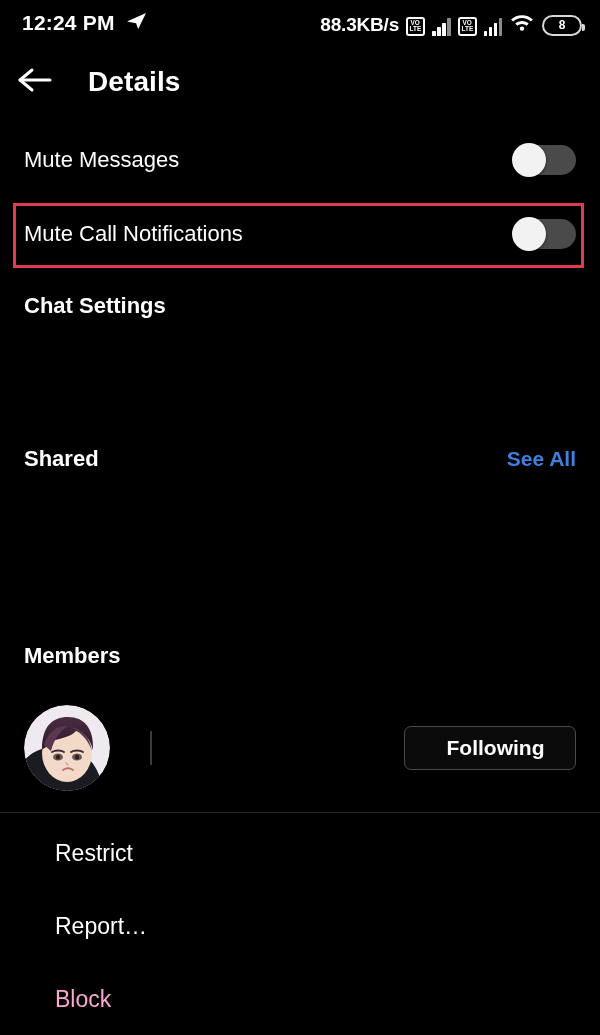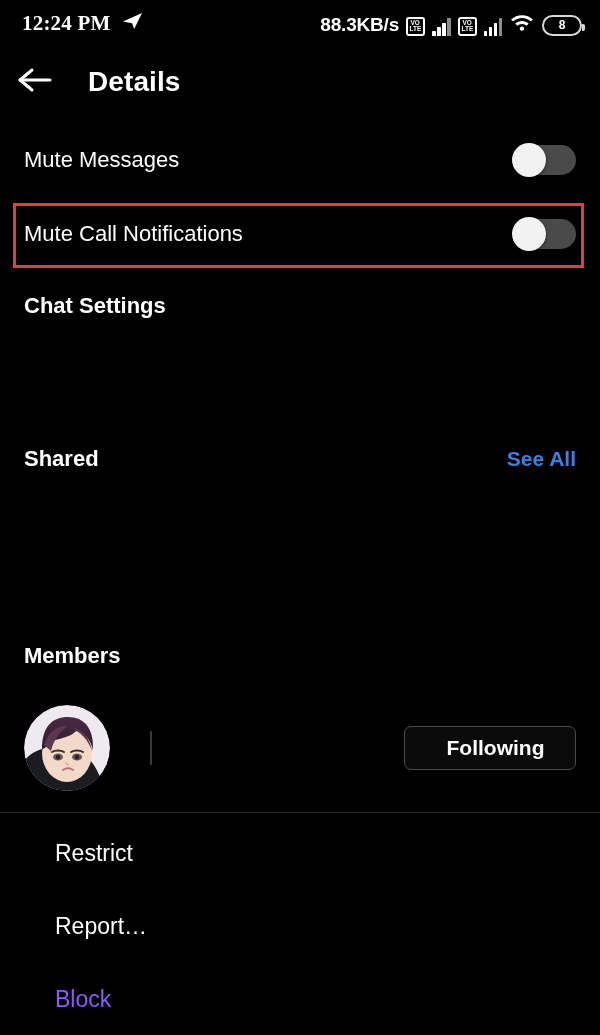--- a/index.html
+++ b/index.html
@@ -20,21 +20,20 @@
   .statusbar {
     position: absolute; top: 0; left: 0;
     width: 600px; height: 46px;
     display: flex; align-items: center;
     padding: 0 18px 0 22px;
   }
   .sb-left { display: flex; align-items: center; gap: 10px; }
   .sb-clock {
     font-size: 21px; font-weight: bold; color: #fff;
     letter-spacing: .2px;
-    font-family: Liberation Serif, serif;
   }
   .tg-icon { display: block; }
   .sb-right {
     margin-left: auto;
     display: flex; align-items: flex-end; gap: 7px;
   }
   .sb-net {
     font-size: 19px; font-weight: bold; color: #fff;
     letter-spacing: -.2px;
   }
@@ -154,21 +153,21 @@
     cursor: pointer;
     padding-left: 11px;
   }
 
   .divider {
     position: absolute; left: 0; width: 600px; height: 1px;
     background: #262626;
   }
 
   .action-label { font-size: 23px; color: #fff; font-weight: normal; margin-left: 31px; }
-  .action-label.danger { color: #8b5cf6; }
+  .action-label.danger { color: #f9a8d4; }
 </style>
 </head>
 <body>
 
 <div class="screen">
 
   <div class="statusbar">
     <div class="sb-left">
       <div class="sb-clock">12:24 PM</div>
       <span class="tg-icon">

